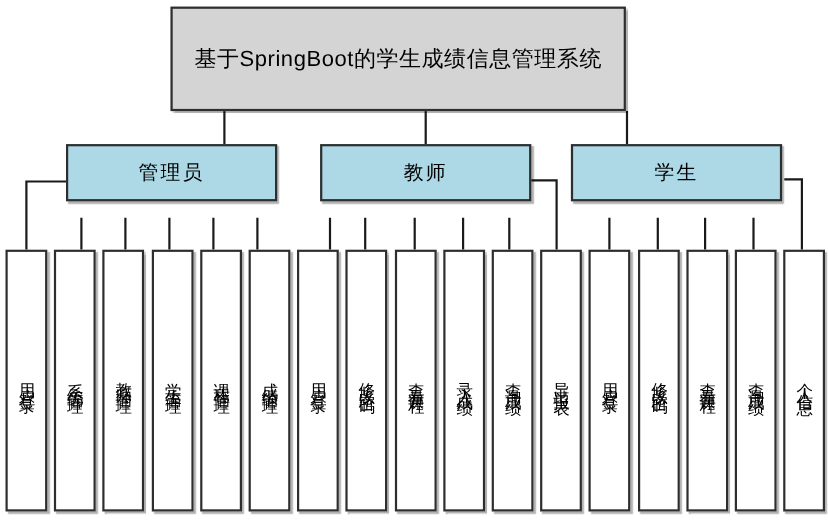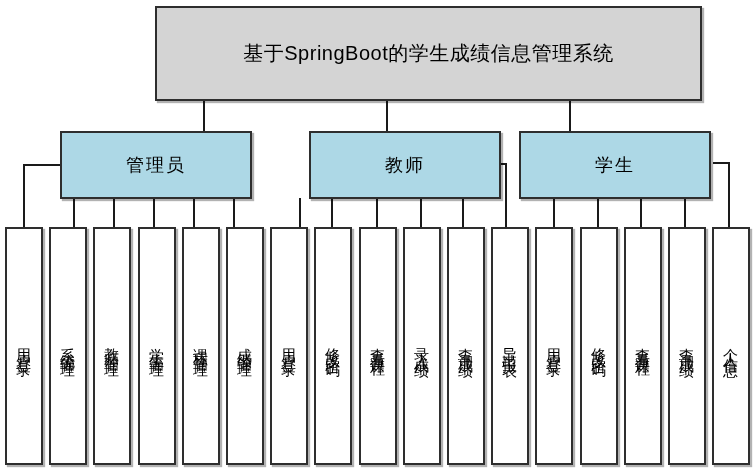--- a/index.html
+++ b/index.html
@@ -13,26 +13,26 @@
   .wires { position:absolute; left:0; top:0; width:753px; height:473px; }
   .wires path { stroke:var(--line,#1a1a1a); stroke-width:2; fill:none; }
   .box {
     position:absolute; box-sizing:border-box;
     display:flex; align-items:center; justify-content:center;
     border:2px solid var(--border,#2e2e2e);
     box-shadow:2px 2px 1px rgba(0,0,0,0.30);
     text-align:center;
   }
   .title-box {
-    left:155px; top:6px; width:547px; height:95px;
+    left:155px; top:6px; width:414px; height:95px;
     background:var(--title_fill,#d4d4d4);
     font-size:20px; letter-spacing:0.5px;
   }
   .branch-box {
-    top:131px; height:68px; width:192px;
+    top:131px; height:52px; width:192px;
     background:var(--branch_fill,#add8e6);
     font-size:18px; letter-spacing:2px;
   }
   .leaf-box {
     top:227px; width:38px; height:238px;
     background:var(--leaf_fill,#ffffff);
     font-size:15px;
   }
   .vtext {
     writing-mode:vertical-rl;
@@ -56,21 +56,21 @@
     <path d="M300,198 L300,227 M332,198 L332,227 M377,198 L377,227 M421,198 L421,227 M463,198 L463,227"></path>
     <path d="M482,164 L506,164 L506,227"></path>
 
     <path d="M554,198 L554,227 M598,198 L598,227 M641,198 L641,227 M685,198 L685,227"></path>
     <path d="M713,163 L729,163 L729,227"></path>
   </svg>
 
   <div class="box title-box">基于SpringBoot的学生成绩信息管理系统</div>
 
   <div class="box branch-box" style="left:60px">管理员</div>
-  <div class="box branch-box" style="left:309px">教师</div>
+  <div class="box branch-box" style="left:291px">教师</div>
   <div class="box branch-box" style="left:519px">学生</div>
 
   <div class="box leaf-box" style="left:5px">
       <span class="vtext">用户登录</span>
     </div>
   <div class="box leaf-box" style="left:49px">
       <span class="vtext">系统管理</span>
     </div>
   <div class="box leaf-box" style="left:93px">
       <span class="vtext">教师管理</span>

